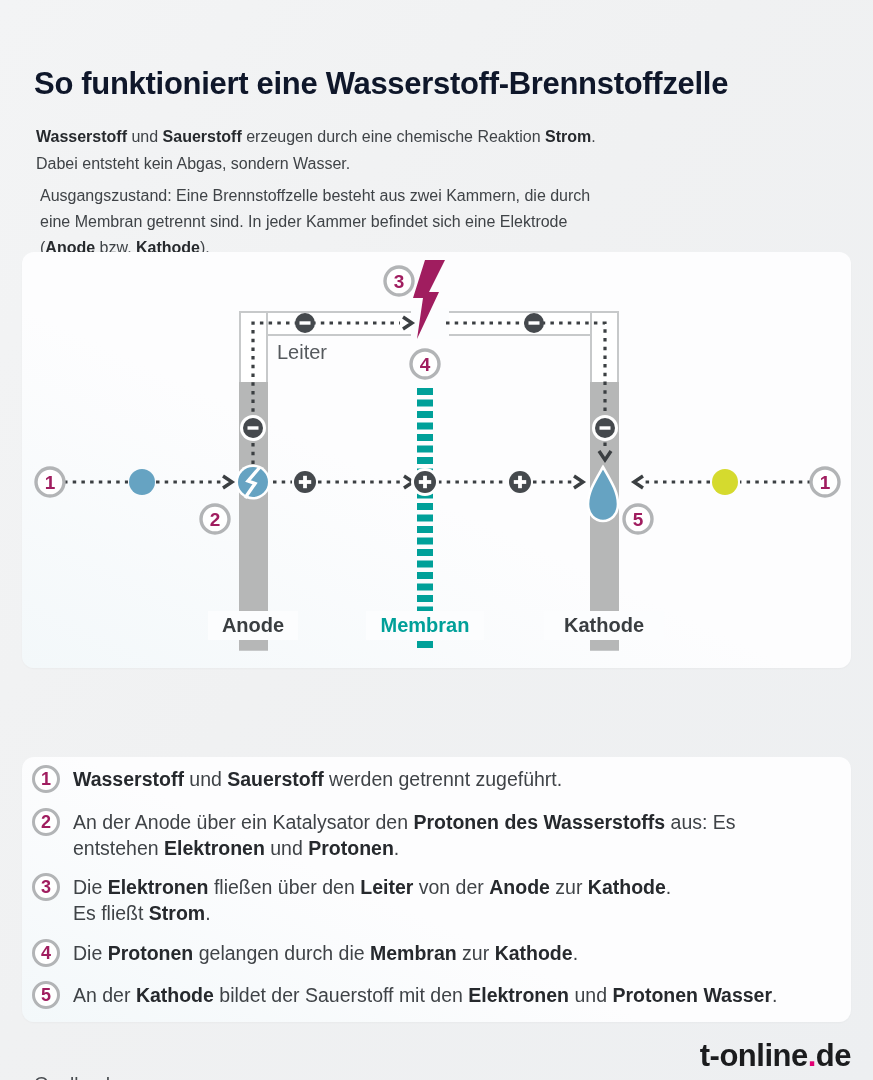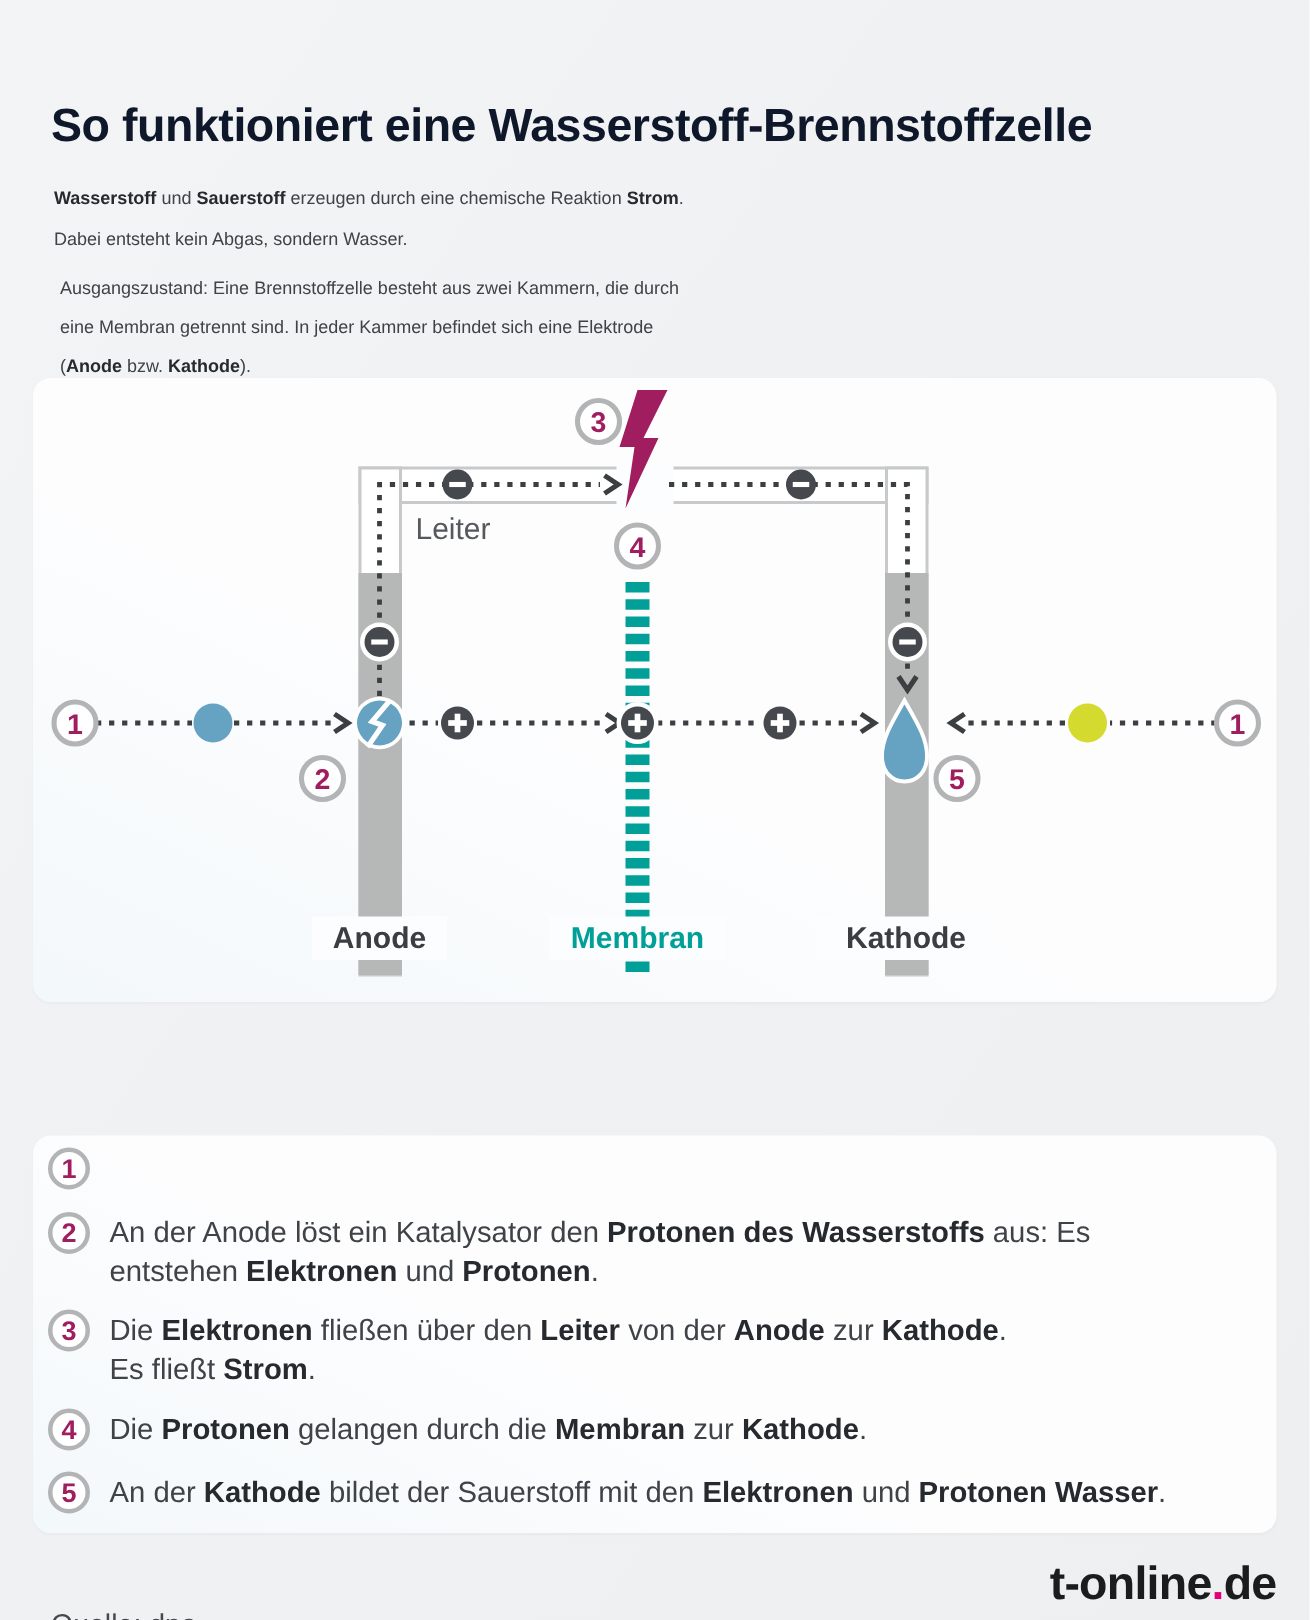--- a/index.html
+++ b/index.html
@@ -5,21 +5,21 @@
   html,body{margin:0;padding:0;}
   body{
     width:873px;height:1080px;position:relative;overflow:hidden;
     background:linear-gradient(125deg,#f3f4f5 0%,#f0f1f2 45%,#edeff1 100%);
     font-family:"Liberation Sans","DejaVu Sans",sans-serif;
     color:#3f4347;
   }
   .abs{position:absolute;}
   
   .title{left:34px;top:45px;font-size:31px;line-height:36px;font-weight:bold;color:#0f172a;letter-spacing:-0.3px;}
-  .para{font-size:12px;color:#3f4347;white-space:pre-wrap;}
+  .para{font-size:16px;color:#3f4347;white-space:pre-wrap;}
   .p1{left:36px;top:107px;line-height:27px;width:805px;}
   .p2{left:40px;top:167px;line-height:26px;width:805px;}
   .rich .b{font-weight:bold;color:#26292d;}
   
   .card{background:linear-gradient(205deg,#fdfdfe 55%,#f3f8fa 100%);border-radius:12px;box-shadow:0 1px 2px rgba(0,0,0,0.03);}
   .diagram-card{left:22px;top:252px;width:829px;height:416px;}
   .steps-card{left:22px;top:757px;width:829px;height:265px;}
   
   .legend{left:0;top:668px;width:873px;height:88px;}
   
@@ -188,24 +188,25 @@
   
   
   
   
   
 </div>
 
 <div class="abs card steps-card">
   <div class="step" style="top:8px;">
     <span class="step-badge">1</span>
+    <span class="step-text rich"><span class="b">Wasserstoff</span><span> und </span><span class="b">Sauerstoff</span><span> werden getrennt zugeführt.</span></span>
   </div>
   <div class="step" style="top:51px;">
     <span class="step-badge">2</span>
-    <span class="step-text rich"><span>An der Anode löst ein Katalysator den </span><span class="b">Protonen des Wasserstoffs</span><span> aus: Es
+    <span class="step-text rich"><span>An der Anode über ein Katalysator den </span><span class="b">Protonen des Wasserstoffs</span><span> aus: Es
 entstehen </span><span class="b">Elektronen</span><span> und </span><span class="b">Protonen</span><span>.</span></span>
   </div>
   <div class="step" style="top:116px;">
     <span class="step-badge">3</span>
     <span class="step-text rich"><span>Die </span><span class="b">Elektronen</span><span> fließen über den </span><span class="b">Leiter</span><span> von der </span><span class="b">Anode</span><span> zur </span><span class="b">Kathode</span><span>.
 Es fließt </span><span class="b">Strom</span><span>.</span></span>
   </div>
   <div class="step" style="top:182px;">
     <span class="step-badge">4</span>
     <span class="step-text rich"><span>Die </span><span class="b">Protonen</span><span> gelangen durch die </span><span class="b">Membran</span><span> zur </span><span class="b">Kathode</span><span>.</span></span>

